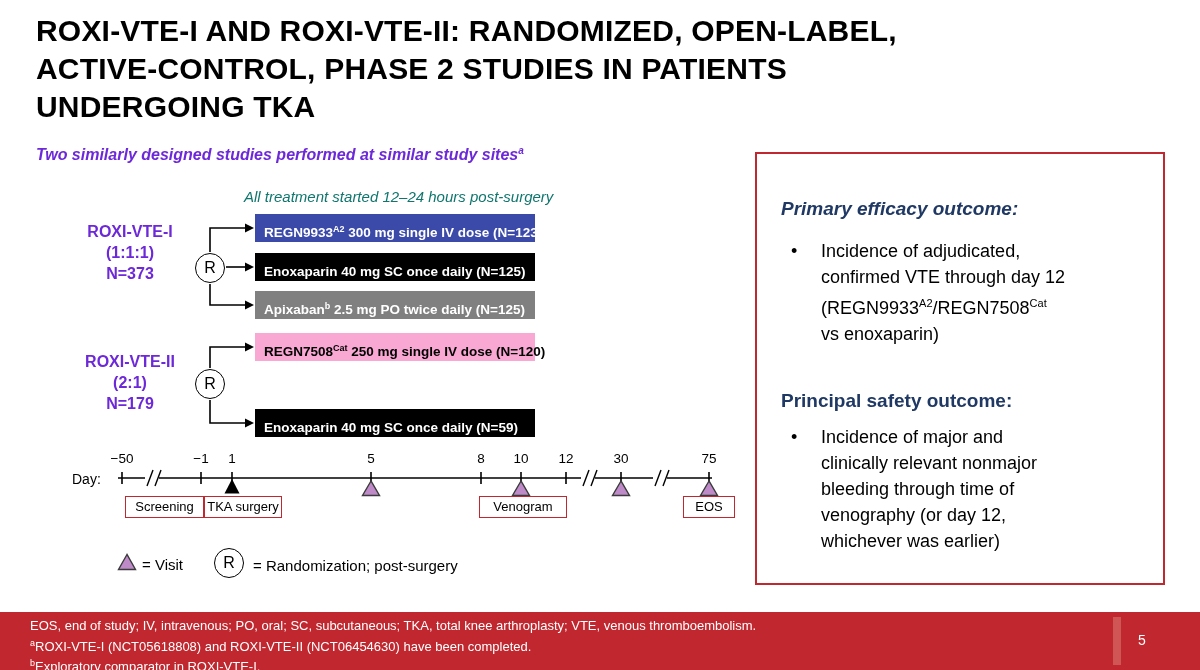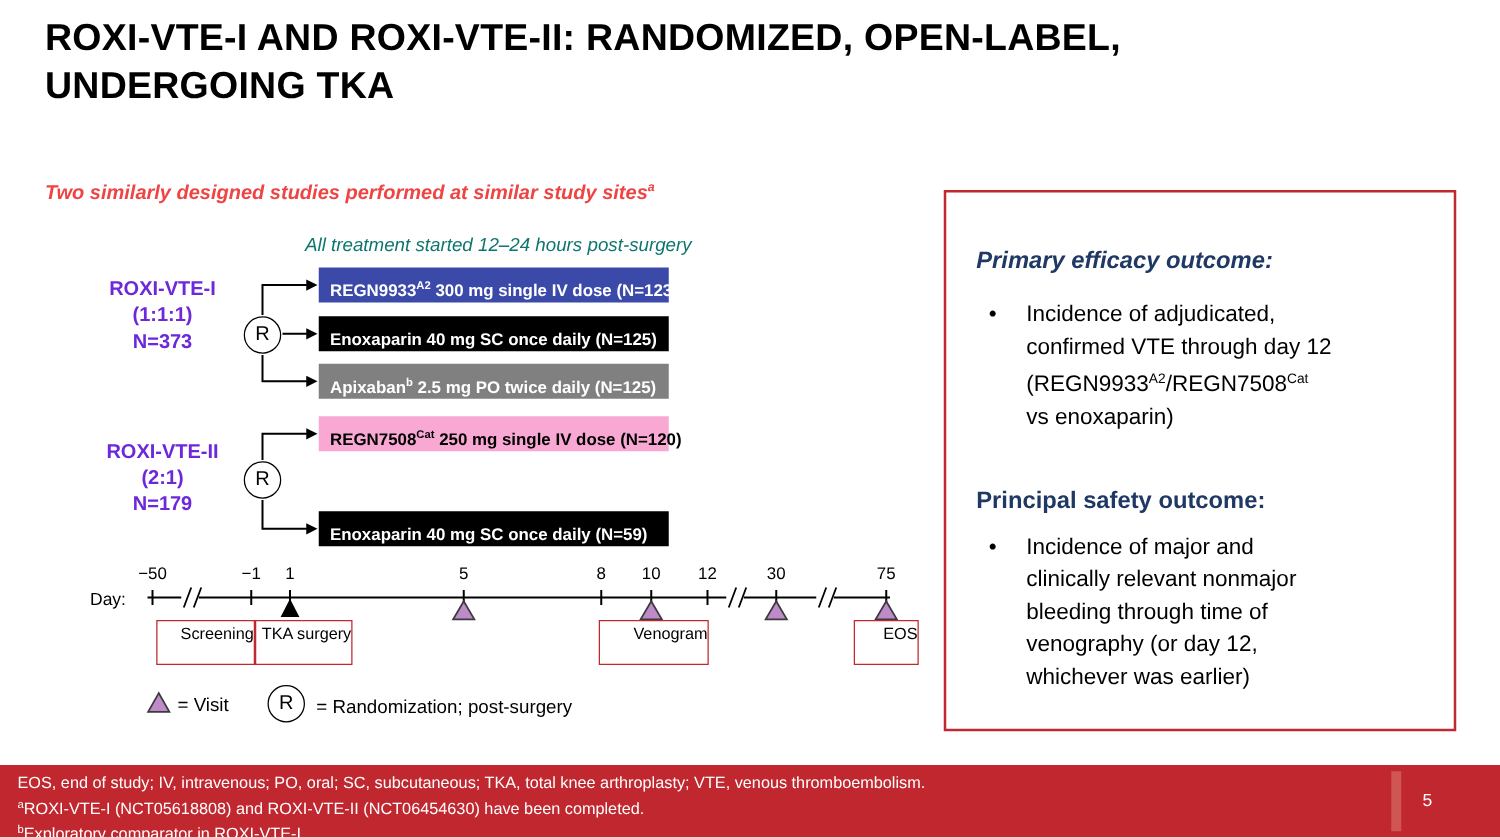--- a/index.html
+++ b/index.html
@@ -2,21 +2,21 @@
 <html><head>
 <meta charset="utf-8">
 <style>
   * { margin:0; padding:0; box-sizing:border-box; }
   html,body { background:#e8e8e8; }
   body { font-family:"Liberation Sans", sans-serif; }
   .slide { position:relative; width:1200px; height:670px; background:#ffffff; overflow:hidden; margin:0 auto; }
 
   .title { position:absolute; left:36px; top:12px; color:#000; }
   .title-line { font-size:30px; font-weight:900; line-height:38px; letter-spacing:0.2px; }
-  .subtitle { position:absolute; left:36px; top:145px; font-size:16px; font-weight:700; font-style:italic; color:#ef4444; }
+  .subtitle { position:absolute; left:36px; top:145px; font-size:16px; font-weight:700; font-style:italic; color:#6d28d9; }
   .subtitle sup { font-size:10px; }
 
   .note { position:absolute; left:244px; top:188px; font-size:15px; font-style:italic; color:#0f766e; }
 
   .study-label { position:absolute; width:140px; text-align:center; font-weight:700; font-size:16px; line-height:21px; color:#6d28d9; }
   #study1 { left:60px; top:221px; }
   #study2 { left:60px; top:351px; }
 
   .rcircle { position:absolute; width:30px; height:30px; border:1.7px solid #000; border-radius:50%; text-align:center; line-height:27px; font-size:16px; background:#fff; color:#000; }
   #r1 { left:195px; top:253px; }
@@ -29,40 +29,40 @@
   .arm2 { top:253px; background:#000000; }
   .arm3 { top:291px; background:#808080; }
   .arm4 { top:333px; background:#f9a8d4; color:#000; }
   .arm5 { top:409px; background:#000000; }
 
   .svg-layer { position:absolute; left:0; top:0; width:1200px; height:670px; }
 
   .tick { position:absolute; top:451px; transform:translateX(-50%); font-size:13.5px; color:#000; }
   .day-label { position:absolute; left:72px; top:471px; font-size:14px; color:#000; }
 
-  .tbox { position:absolute; top:496px; height:36px; border:1.6px solid #C0272E; background:#fff; font-size:13px; line-height:19px; text-align:right; color:#000; }
+  .tbox { position:absolute; top:496px; height:22px; border:1.6px solid #C0272E; background:#fff; font-size:13px; line-height:19px; text-align:center; color:#000; }
   #screening { left:125px; width:79px; }
   #tka { left:204px; width:78px; }
   #venogram { left:479px; width:88px; }
   #eos { left:683px; width:52px; }
 
   .legend-visit-label { position:absolute; left:142px; top:556px; font-size:15px; color:#000; }
   .legend-r-label { position:absolute; left:253px; top:557px; font-size:15px; color:#000; }
 
   .panel { position:absolute; left:755px; top:152px; width:410px; height:433px; border:2px solid #C0272E; background:#fff; }
   .panel-heading { position:absolute; left:24px; font-size:19px; font-weight:700; color:#1F3864; }
   #ph-primary { top:44px;font-style:italic; }
   #ph-safety { top:236px; }
   .bullet { position:absolute; left:34px; display:flex; font-size:18px; line-height:26px; color:#000; width:340px; }
   #bullet-primary { top:84px; }
   #bullet-safety { top:270px; }
   .bullet .dot { width:30px; flex:none; }
   .bullet sup { font-size:11px; }
 
-  .footer { position:absolute; left:0; top:612px; width:1200px; height:58px; background:#C0272E; color:#fff; font-size:13px; line-height:16.5px; padding:6px 14px; }
+  .footer { position:absolute; left:0; top:612px; width:1200px; height:58px; background:#C0272E; color:#fff; font-size:13px; line-height:16.5px; padding:6px 30px; }
   .footer sup { font-size:9px; }
   .page-accent { position:absolute; left:1113px; top:617px; width:8px; height:48px; background:#D05555; }
   .page-num { position:absolute; left:1132px; top:632px; width:20px; text-align:center; color:#fff; font-size:14px; }
 </style>
 </head>
 <body>
 
 <div class="slide">
 
   <svg class="svg-layer" viewBox="0 0 1200 670">
@@ -121,20 +121,21 @@
       <polygon points="521,481 512.5,495.5 529.5,495.5"></polygon>
       <polygon points="621,481 612.5,495.5 629.5,495.5"></polygon>
       <polygon points="709,481 700.5,495.5 717.5,495.5"></polygon>
     </g>
 
     <polygon points="127,554.5 118.5,569.5 135.5,569.5" fill="#BE8AC8" stroke="#3B3B3B" stroke-width="1.4"></polygon>
   </svg>
 
   <div class="title">
     <div class="title-line">ROXI-VTE-I AND ROXI-VTE-II: RANDOMIZED, OPEN-LABEL,</div>
+    <div class="title-line">ACTIVE-CONTROL, PHASE 2 STUDIES IN PATIENTS</div>
     <div class="title-line">UNDERGOING TKA</div>
   </div>
   <div class="subtitle"><span>Two similarly designed studies performed at similar study sites</span><sup>a</sup></div>
 
   <div class="note">All treatment started 12–24 hours post-surgery</div>
 
   <div class="study-label" id="study1">
     <div>ROXI-VTE-I</div>
     <div>(1:1:1)</div>
     <div>N=373</div>

